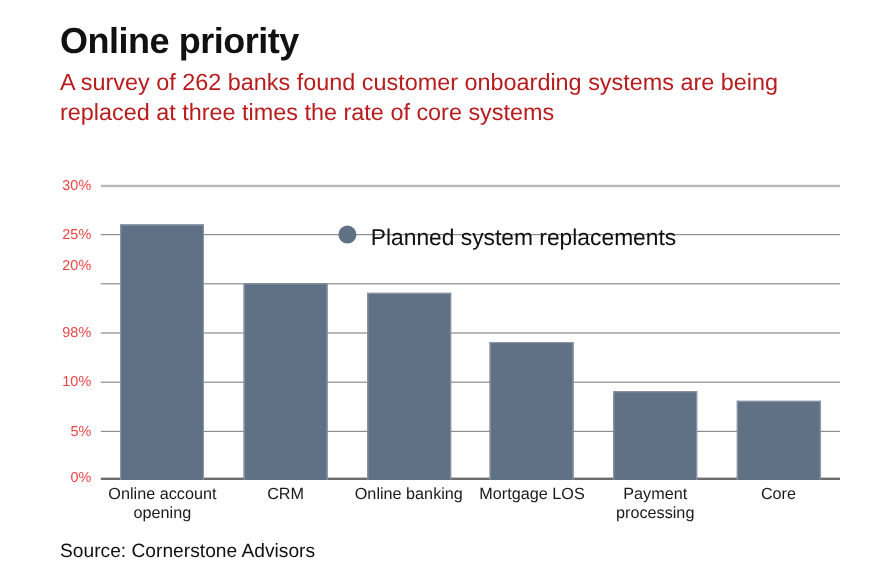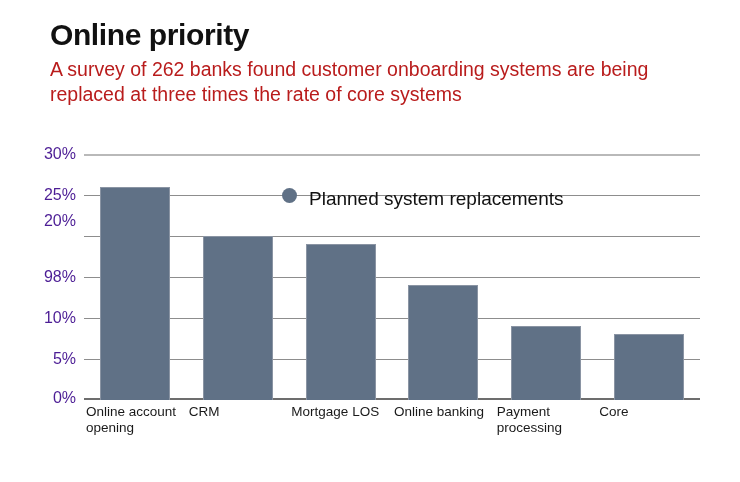--- a/index.html
+++ b/index.html
@@ -55,22 +55,22 @@
     position: absolute;
     left: 0;
     top: 0;
     width: 84px;
     height: 248px;
   }
   .y-tick {
     position: absolute;
     right: 8px;
     transform: translateY(-50%);
-    font-size: 16px;
-    color: #4c1d95;
+    font-size: 12px;
+    color: #ef4444;
     white-space: nowrap;
   }
   .grid-area {
     position: absolute;
     left: 84px;
     top: 0;
     right: 40px;
     height: 248px;
   }
   .gridline {
@@ -145,21 +145,21 @@
   .x-labels {
     position: absolute;
     left: 84px;
     right: 40px;
     top: 252px;
     display: flex;
     justify-content: space-around;
   }
   .x-label {
     flex: 1 1 0;
-    text-align: left;
+    text-align: center;
     font-size: 13.5px;
     line-height: 1.22;
     color: #1a1a1a;
     padding: 0 2px;
     box-sizing: border-box;
   }
 
   .source {
     position: absolute;
     left: 50px;
@@ -222,22 +222,23 @@
     </div>
 
     <div class="legend">
       <span class="legend-dot"></span>
       <span class="legend-label">Planned system replacements</span>
     </div>
 
     <div class="x-labels">
       <div class="x-label">Online account opening</div>
       <div class="x-label">CRM</div>
+      <div class="x-label">Online banking</div>
       <div class="x-label">Mortgage LOS</div>
-      <div class="x-label">Online banking</div>
       <div class="x-label">Payment processing</div>
       <div class="x-label">Core</div>
     </div>
 
   </div>
 
+  <div class="source">Source: Cornerstone Advisors</div>
 
 </div>
 
 </body></html>

